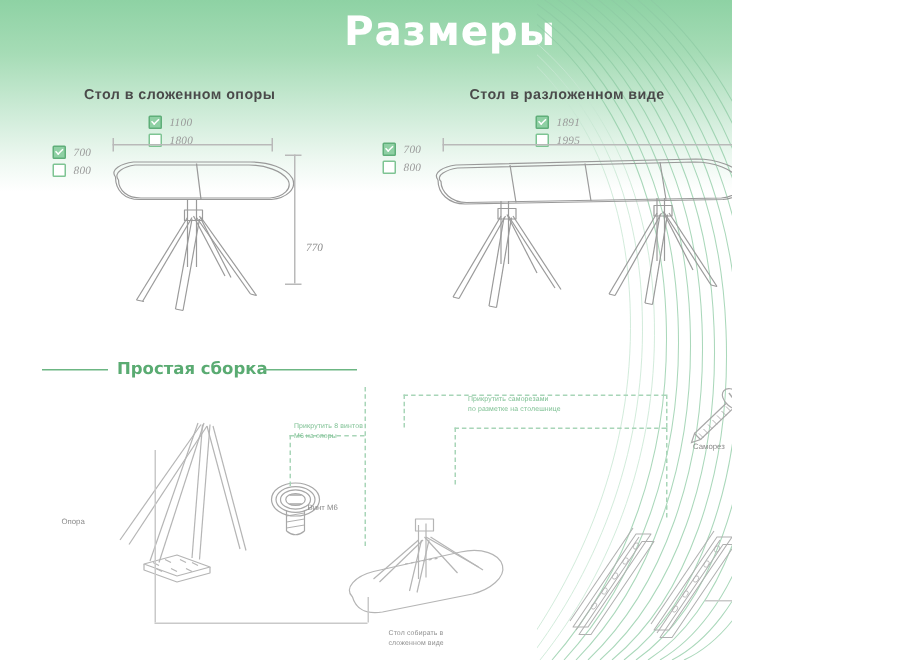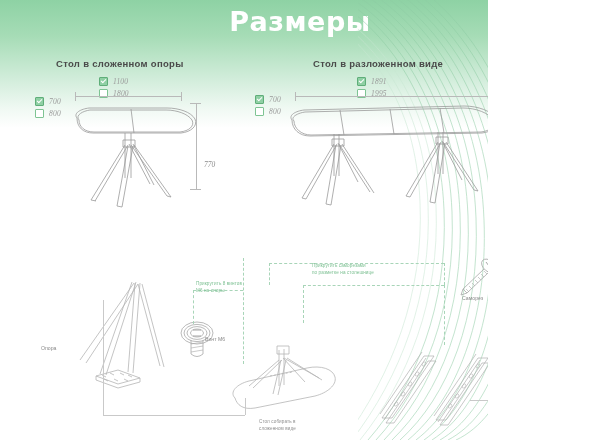--- a/index.html
+++ b/index.html
@@ -253,20 +253,25 @@
         <path d="M158,37 L170,37 L170,44 L158,44 Z"></path>
       </g>
     </svg>
   </div>
 
   <div class="dim-v" style="left:509px;top:103px;height:86px;"></div>
   <div class="tick" style="left:503px;top:103px;width:11px;height:1px;"></div>
   <div class="tick" style="left:503px;top:189px;width:11px;height:1px;"></div>
   <div class="dimtxt" style="left:516px;top:160px;">770</div>
 
+  <div class="asm-head">
+    <div class="ln l"></div>
+    <div class="lbl">Простая сборка</div>
+    <div class="ln r"></div>
+  </div>
 
   <div class="draw" style="left:40px;top:280px;">
     <svg width="145" height="120" viewBox="0 0 145 120">
       <g fill="none" stroke="#b5b5b5" stroke-width="0.8" stroke-linejoin="round">
         <path d="M92,2 L60,94"></path>
           <path d="M96,2 L66,95"></path>
         <path d="M98,4 L120,86"></path>
           <path d="M102,4 L124,87"></path>
         <path d="M94,3 L40,80"></path>
           <path d="M98,4 L46,83"></path>

